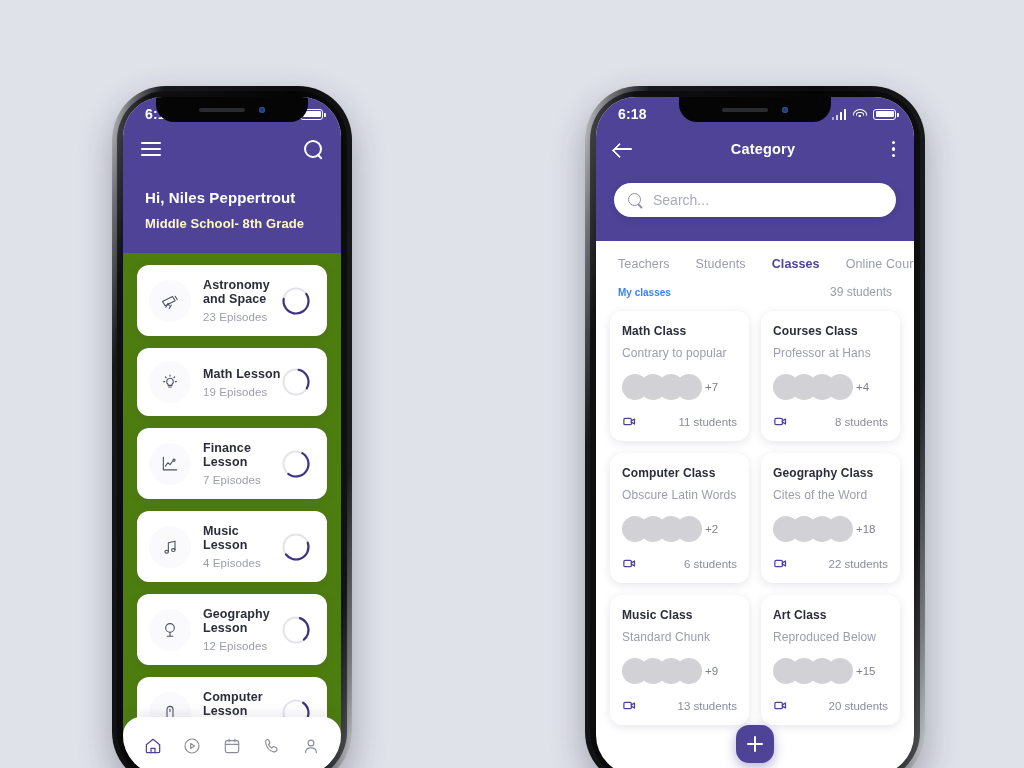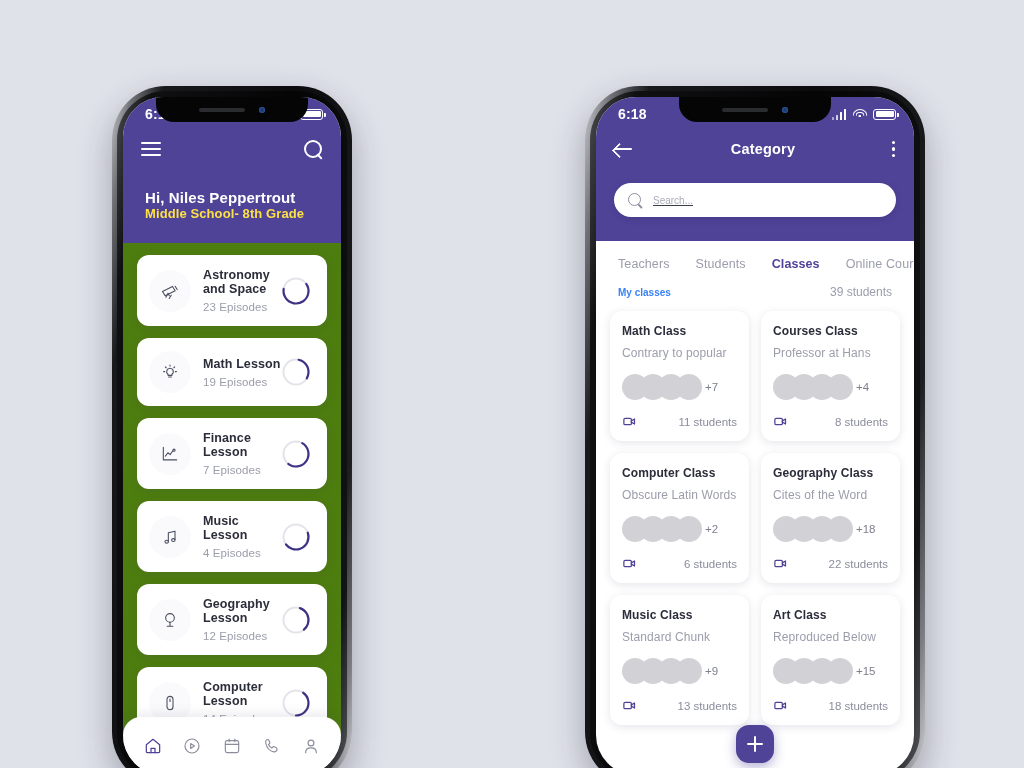--- a/index.html
+++ b/index.html
@@ -79,21 +79,21 @@
   .hamburger { width: 20px; cursor: pointer; }
   .hamburger i { display:block; height:2.2px; background:#fff; border-radius:2px; margin:4px 0; }
   .ico-search { width: 19px; height: 19px; position: relative; cursor: pointer; }
   .ico-search::before { content:''; position:absolute; top:0; left:0;
       width:14px; height:14px; border:2px solid #fff; border-radius:50%; }
   .ico-search::after { content:''; position:absolute; left:12.5px; top:13px;
       width:7px; height:2px; background:#fff; border-radius:2px;
       transform: rotate(45deg); transform-origin: left center; }
   .greet { padding: 22px 22px 0; }
   .greet .name { color:#fff; font-size: 15px; font-weight: 700; letter-spacing:.1px; }
-  .greet .grade { color:#fde047; font-size: 13px; font-weight: 700; letter-spacing:.1px; }
+  .greet .grade { color:#fef9c3; font-size: 13px; font-weight: 700; margin-top: 10px; letter-spacing:.1px; }
 
   
   .list-area { background:#4d7c0f; padding: 12px 14px 0; }
   .lesson {
     background:#fff; border-radius: 12px;
     box-shadow: 0 2px 9px rgba(70,72,110,.13);
     display:flex; align-items:center;
     padding: 13px 16px 13px 12px;
     margin-bottom: 12px; cursor:pointer;
   }
@@ -137,22 +137,22 @@
     margin: 16px 18px 0; height: 34px; background:#fff; border-radius: 18px;
     display:flex; align-items:center; padding: 0 14px; gap:10px;
     box-shadow: 0 2px 7px rgba(25,20,60,.16);
   }
   .sb-ico { width:15px; height:15px; position:relative; flex:0 0 15px; }
   .sb-ico::before { content:''; position:absolute; top:0; left:0;
       width:11px; height:11px; border:1.6px solid #8e90a0; border-radius:50%; }
   .sb-ico::after { content:''; position:absolute; left:10px; top:10.5px;
       width:5.5px; height:1.6px; background:#8e90a0; border-radius:2px;
       transform: rotate(45deg); transform-origin:left center; }
-  .sb-input { border:none; outline:none; flex:1; font-size:10px;
-              color:#3a3c4a; font-family:"Liberation Sans",sans-serif; background:transparent;text-decoration:underline; }
+  .sb-input { border:none; outline:none; flex:1; font-size:14px;
+              color:#3a3c4a; font-family:"Liberation Sans",sans-serif; background:transparent; }
   .sb-input::placeholder { color:#a9abb8; }
 
   .tabs {
     display:flex; gap: 26px; padding: 16px 22px 0;
     background:#fff; white-space: nowrap; overflow: hidden;
   }
   .tab { font-size: 12.5px; color:#9b9dab; cursor:pointer; letter-spacing:.1px; }
   .tab.active { color:#4f4398; font-weight:700; }
   .sect {
     display:flex; align-items:baseline; justify-content:space-between;
@@ -568,21 +568,21 @@
               <div class="av"></div>
             <div class="more">+15</div>
           </div>
           <div class="crow">
             <div class="cam-ico">
               <svg width="15" height="15" viewBox="0 0 24 24" fill="none" stroke="currentColor" stroke-width="2" stroke-linejoin="round">
                 <rect x="3" y="7" width="12" height="10" rx="2"></rect>
                   <path d="M15 11l5-3v8l-5-3z"></path>
               </svg>
             </div>
-            <div class="cnt">18 students</div>
+            <div class="cnt">20 students</div>
           </div>
         </div>
 
       </div>
 
       <div class="fab"></div>
     </div>
   </div>
 
 </div>

